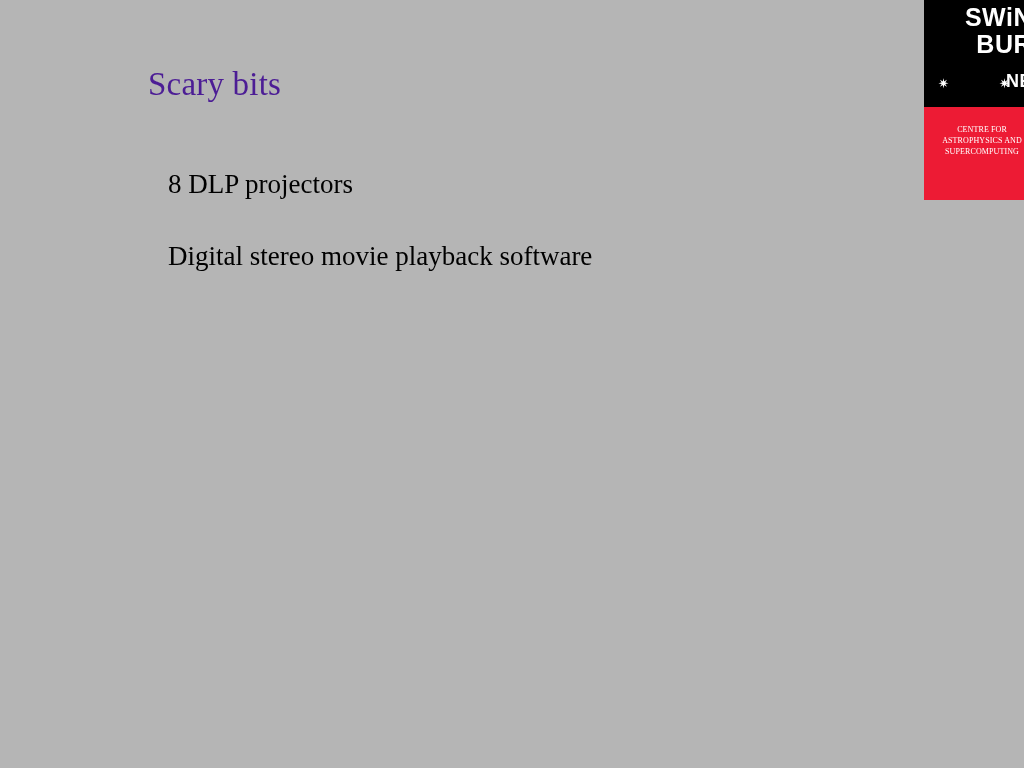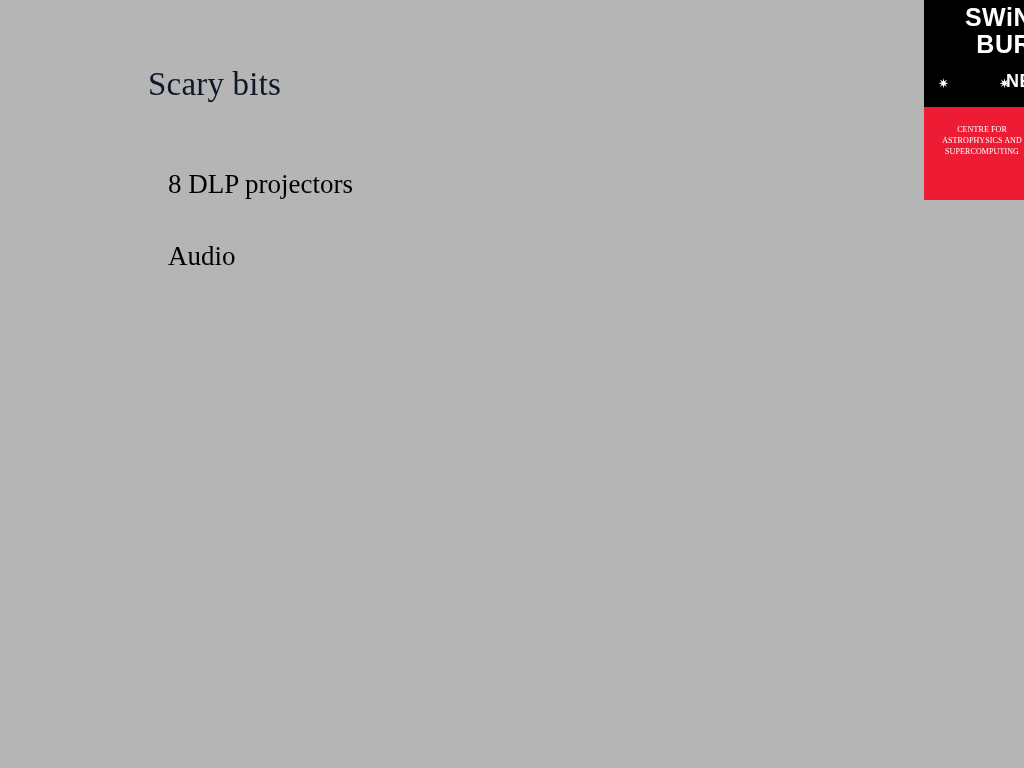--- a/index.html
+++ b/index.html
@@ -18,21 +18,21 @@
     width: 1024px;
     height: 768px;
     background: #b5b5b5;
   }
   .slide-title {
     position: absolute;
     left: 148px;
     top: 66px;
     font-family: "Liberation Serif", serif;
     font-size: 33px;
-    color: #0f172a;
+    color: #4c1d95;
     letter-spacing: 0.2px;
     white-space: nowrap;
   }
   .body-list {
     position: absolute;
     left: 168px;
     top: 170px;
     width: 720px;
   }
   .body-item {
@@ -107,21 +107,21 @@
 </style>
 </head>
 <body>
 
 <div class="slide">
 
   <div class="slide-title">Scary bits</div>
 
   <div class="body-list">
     <div class="body-item">8 DLP projectors</div>
-    <div class="body-item">Audio</div>
+    <div class="body-item">Digital stereo movie playback software</div>
   </div>
 
   <div class="logo">
     <div class="logo-top"></div>
     <div class="logo-bottom"></div>
     <div class="logo-word lw1">SWiN</div>
     <div class="logo-word lw2">BUR</div>
     <div class="logo-word lw4">NE</div>
     <div class="logo-star-left">✷</div>
     <div class="logo-star-right">✷</div>

